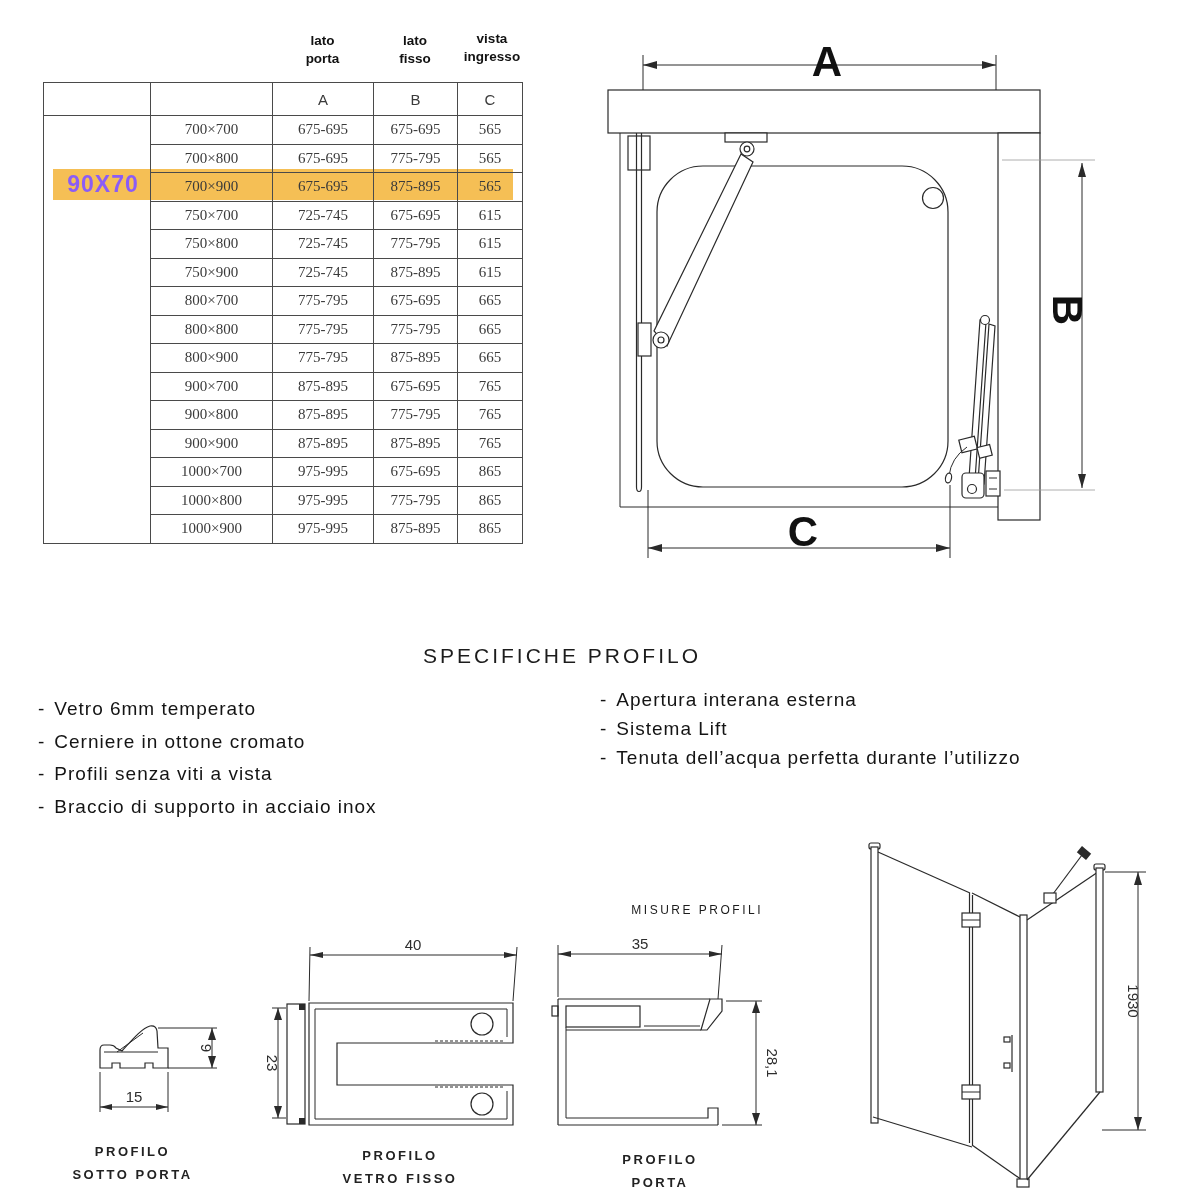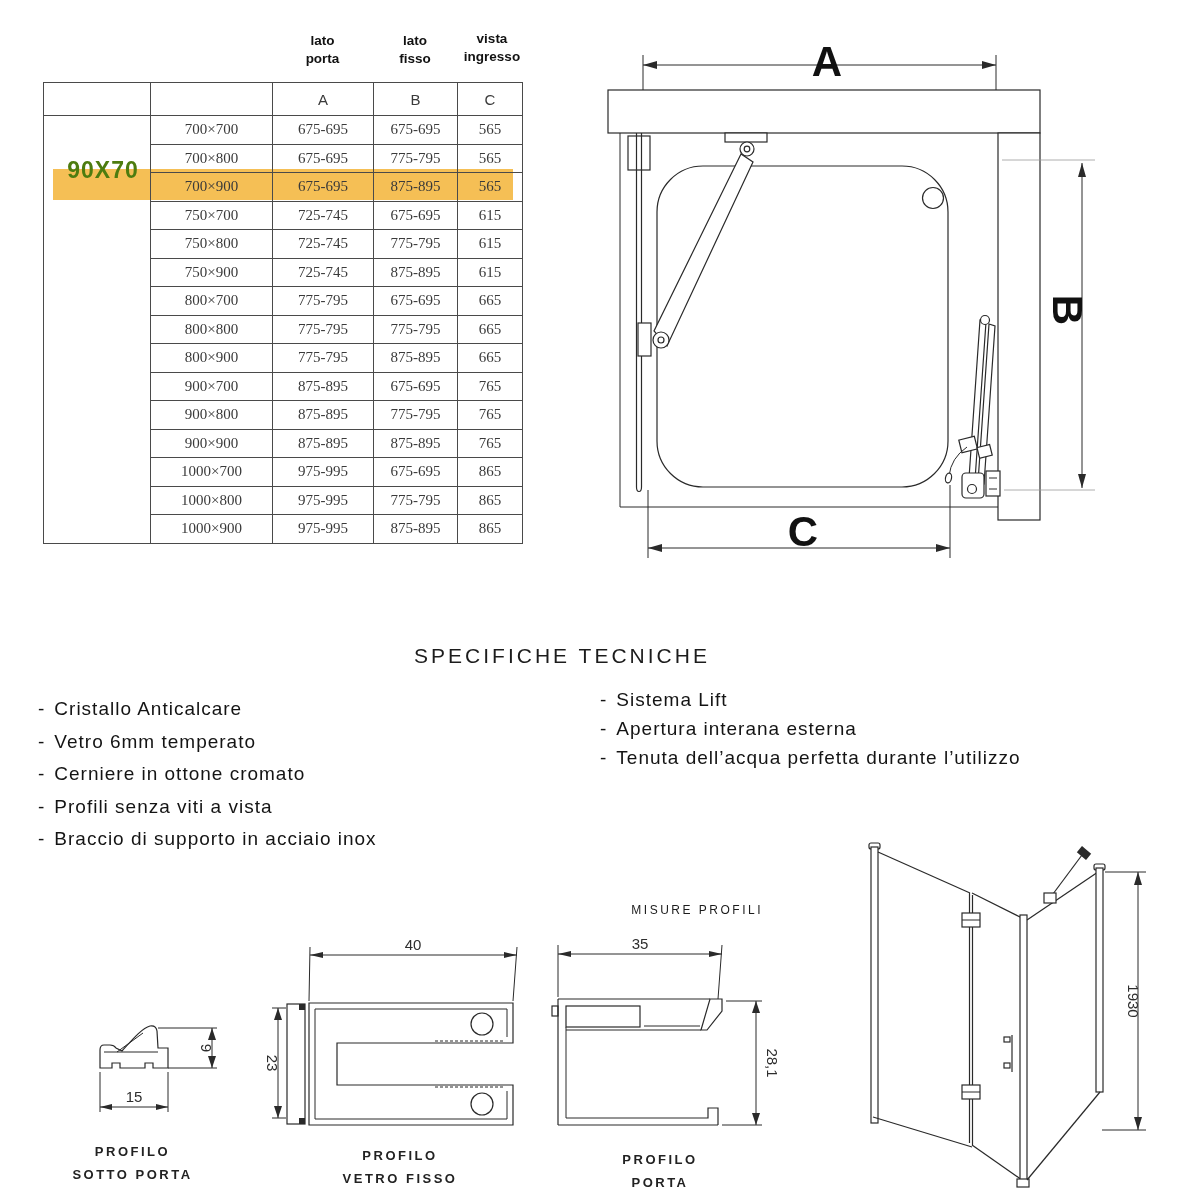--- a/index.html
+++ b/index.html
@@ -3,22 +3,22 @@
 <meta charset="utf-8">
 <style>
   html,body{margin:0;padding:0;background:#fff;}
   .page{position:relative;width:1200px;height:1200px;background:#ffffff;overflow:hidden;
         font-family:"Liberation Sans",sans-serif;color:#222;}
 
   
   .suphead{position:absolute;top:32px;text-align:center;font-size:13.5px;font-weight:700;
            line-height:18px;color:#111;}
   .hl-band{position:absolute;left:53px;top:169px;width:460px;height:31px;z-index:0;}
-  .hl-label{position:absolute;left:56px;top:157px;width:94px;text-align:center;z-index:3;
-            font-size:23px;font-weight:700;letter-spacing:1px;color:#4d7c0f;}
+  .hl-label{position:absolute;left:56px;top:171px;width:94px;text-align:center;z-index:3;
+            font-size:23px;font-weight:700;letter-spacing:1px;color:#8b5cf6;}
   table.dims{position:absolute;left:43px;top:82px;width:479px;border-collapse:collapse;
              table-layout:fixed;z-index:1;background:transparent;}
   table.dims th,table.dims td{border:1.2px solid #4a4a4a;padding:0;text-align:center;
              font-weight:400;font-size:15px;color:#3a3a3a;background:transparent;}
   table.dims thead tr{height:33px;}
   table.dims tbody tr{height:28.5px;font-family:Liberation Serif, serif;}
 
   
   svg{position:absolute;overflow:visible;}
   svg .ln{stroke:#2a2a2a;stroke-width:1.2;fill:none;}
@@ -229,31 +229,30 @@
     <text class="dim-big" x="463" y="300" text-anchor="middle" transform="rotate(90 463 300)">B</text>
 
     <line class="thin" x1="58" y1="480" x2="58" y2="548"></line>
     <line class="thin" x1="360" y1="475" x2="360" y2="548"></line>
     <line class="thin" x1="58" y1="538" x2="360" y2="538"></line>
     <polygon class="arr" points="58,538 72,534 72,542"></polygon>
     <polygon class="arr" points="360,538 346,534 346,542"></polygon>
     <text class="dim-big" x="213" y="536" text-anchor="middle">C</text>
   </svg>
 
-  <div class="h-specs">SPECIFICHE TECNICHE</div>
+  <div class="h-specs">SPECIFICHE PROFILO</div>
   <div class="spec-col spec-left">
-      <div class="item"><span class="dash">-</span><span>Cristallo Anticalcare</span></div>
       <div class="item"><span class="dash">-</span><span>Vetro 6mm temperato</span></div>
       <div class="item"><span class="dash">-</span><span>Cerniere in ottone cromato</span></div>
       <div class="item"><span class="dash">-</span><span>Profili senza viti a vista</span></div>
       <div class="item"><span class="dash">-</span><span>Braccio di supporto in acciaio inox</span></div>
     </div>
   <div class="spec-col spec-right">
+      <div class="item"><span class="dash">-</span><span>Apertura interana esterna</span></div>
       <div class="item"><span class="dash">-</span><span>Sistema Lift</span></div>
-      <div class="item"><span class="dash">-</span><span>Apertura interana esterna</span></div>
       <div class="item"><span class="dash">-</span><span>Tenuta dell’acqua perfetta durante l’utilizzo</span></div>
     </div>
   <div class="h-misure">MISURE PROFILI</div>
 
   <svg style="left:55px;top:1015px;" width="175" height="150" viewBox="0 0 175 150">
     <path class="ln" d="M45,53 L45,35 Q45,30 49,30 L55,30 Q59,30 61,33 L67,36 C77,25 87,13 95,11 Q101,10 102,16 L103,33 L113,33 L113,53 L98,53 L98,48 L90,48 L90,53 L65,53 L65,48 L57,48 L57,53 Z"></path>
     <line class="thin" x1="62" y1="37" x2="88" y2="18"></line>
     <line class="thin" x1="49" y1="37" x2="103" y2="37"></line>
     <line class="thin" x1="45" y1="57" x2="45" y2="97"></line>
     <line class="thin" x1="113" y1="57" x2="113" y2="97"></line>

